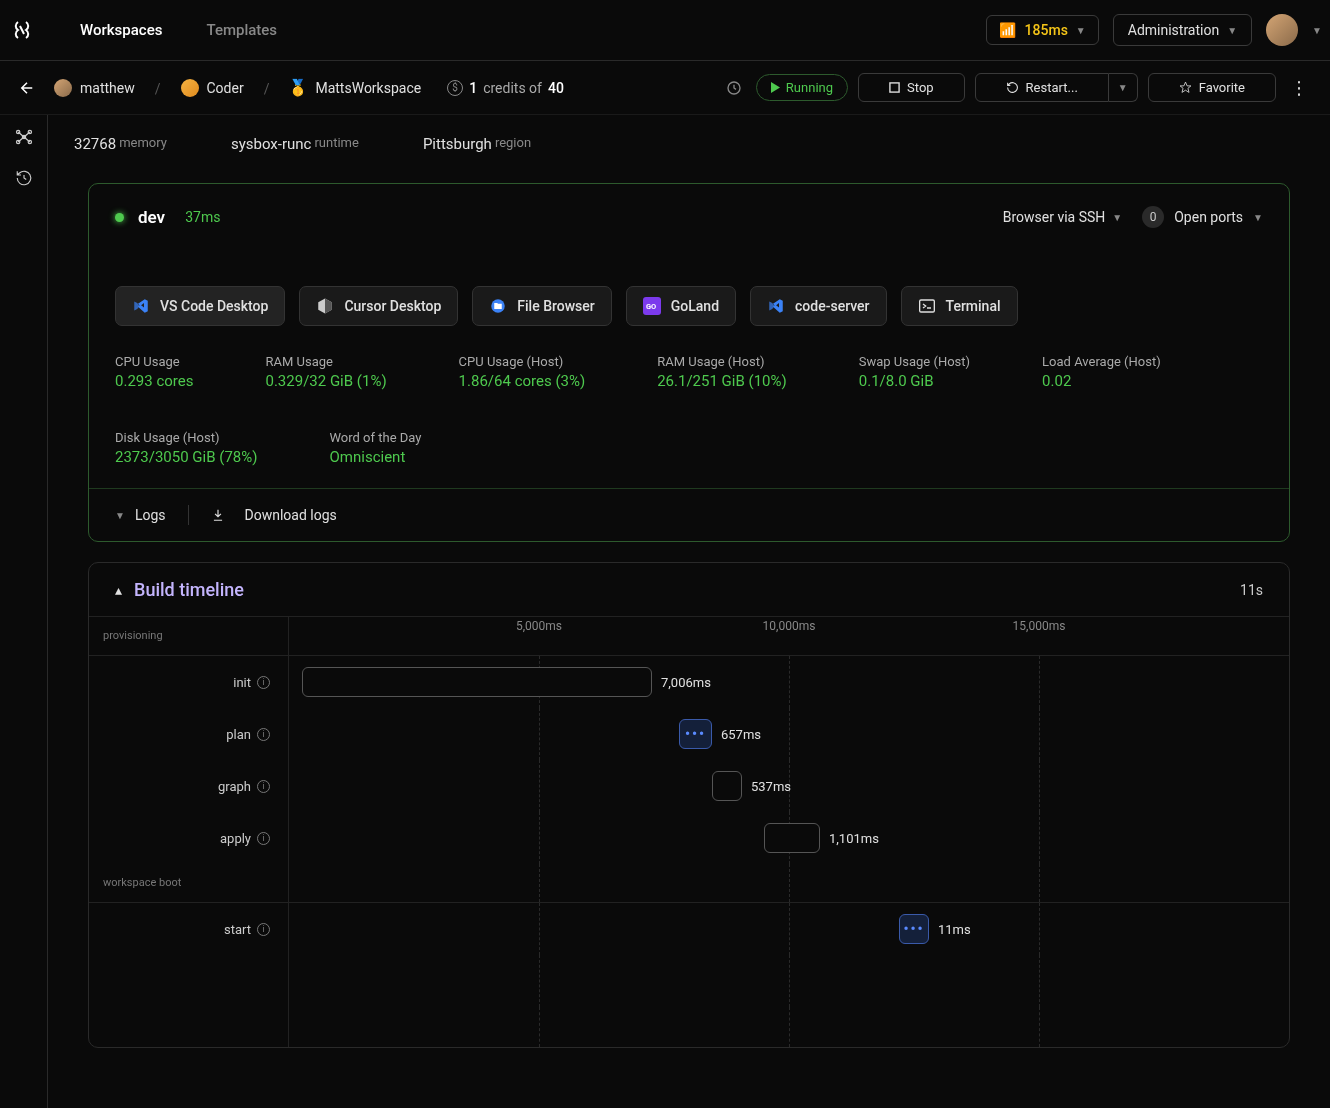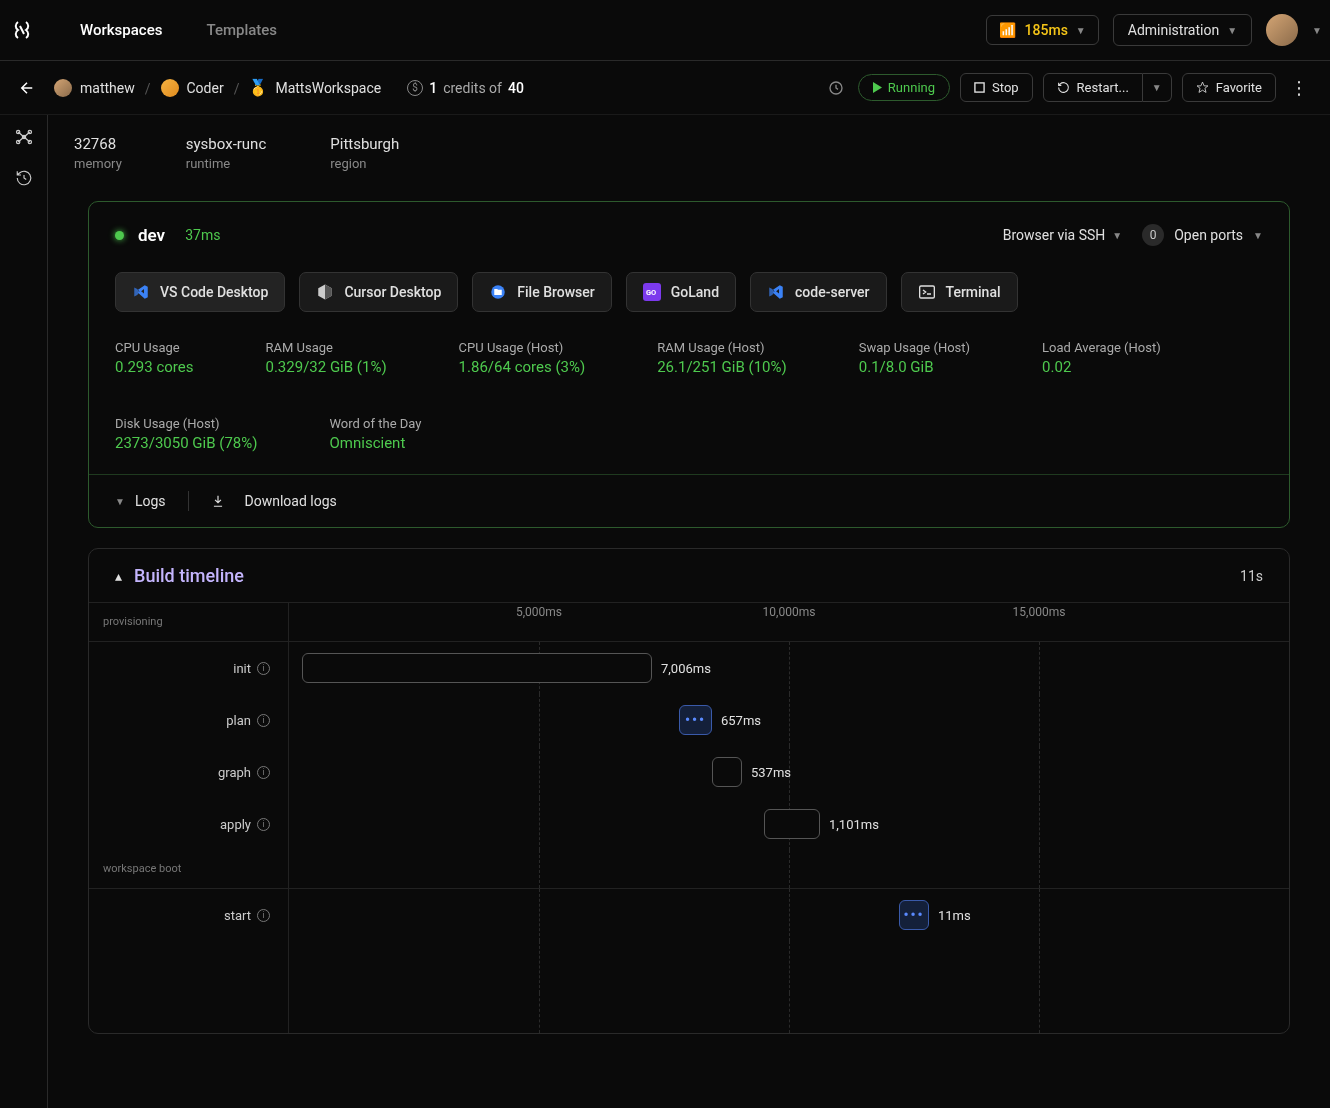--- a/index.html
+++ b/index.html
@@ -43,42 +43,42 @@
 }
 .chev-down { font-size: 10px; color: #888; }
 
 
 .breadcrumb-bar {
   display: flex; align-items: center;
   height: 54px; padding: 0 18px;
   border-bottom: 1px solid #1a1a1a;
 }
 .back-arrow { color: #fff; font-size: 18px; margin-right: 18px; cursor:pointer; }
-.crumbs { display: flex; align-items: flex-end; gap: 10px; }
+.crumbs { display: flex; align-items: flex-end; gap: 20px; }
 .crumb { display: flex; align-items: center; gap: 8px; color: #e0e0e0; cursor:pointer; }
 .crumb-sep { color: #555; }
 .crumb-icon { width: 18px; height: 18px; border-radius: 50%; display:flex;align-items:center;justify-content:center;font-size:12px; }
 .crumb-icon.u1 { background: linear-gradient(135deg,#d4a574,#8a6a4a); }
 .crumb-icon.u2 { background: linear-gradient(135deg,#f5b342,#e08a1e); }
 .crumb-icon.u3 { font-size:16px; }
 .credits { display: flex; align-items: center; gap: 6px; margin-left: 26px; color: #aaa; }
 .credits-icon { width:16px;height:16px;border:1.5px solid #888;border-radius:50%;display:flex;align-items:center;justify-content:center;font-size:10px;color:#888; }
 .credits strong { color: #fff; font-weight: 500; }
 .bar-actions { margin-left: auto; display: flex; align-items: center; gap: 10px; }
 .clock-icon { color:#888; margin-right: 4px; }
 .status-pill {
   display: flex; align-items: center; gap: 6px;
   border: 1px solid #2d5a2d; border-radius: 16px;
   padding: 5px 14px; color: #4ec94e; font-size: 13px;
 }
 .status-pill svg { fill: #4ec94e; }
 .action-btn {
   display: flex; align-items: center; gap: 7px;
   border: 1px solid #3a3a3a; border-radius: 6px;
-  padding: 6px 13px; color: #e0e0e0; cursor: pointer;
+  padding: 6px 30px; color: #e0e0e0; cursor: pointer;
   font-size: 13px; background:#0a0a0a;
 }
 .action-btn.split { border-radius: 6px 0 0 6px; }
 .action-btn.split-caret { border-radius: 0 6px 6px 0; border-left: none; padding: 6px 9px; }
 .more-dots { color: #e0e0e0; cursor: pointer; padding: 0 4px; font-size:18px; }
 
 
 .left-rail {
   position: absolute; left: 0; top: 115px; bottom: 0;
   width: 48px; border-right: 1px solid #2a2a2a;
@@ -90,21 +90,21 @@
 
 .main {
   position: absolute; left: 48px; right: 0; top: 115px; bottom: 0;
   overflow: auto;
   background-image: radial-gradient(#222 0.5px, transparent 0.5px);
   background-size: 14px 14px;
 }
 .spec-row {
   display: flex; gap: 64px; padding: 20px 26px 30px;
 }
-.spec-item { display: flex; flex-direction: column; gap: 3px; }
+.spec-item { display: flex; flex-direction: row; gap: 3px; text-align: center; }
 .spec-val { color: #e0e0e0; font-size: 15px; }
 .spec-lbl { color: #888; font-size: 13px; }
 
 
 .dev-card {
   margin: 0 40px 20px;
   border: 1px solid #2d5a2d; border-radius: 10px;
   background: #0a0a0a;
 }
 .dev-head {
@@ -117,21 +117,21 @@
 .dev-head-right { margin-left: auto; display: flex; align-items: center; gap: 20px; }
 .ssh-link { display: flex; align-items: center; gap: 7px; color: #e0e0e0; cursor:pointer; }
 .ports-pill { display:flex;align-items:center;gap:10px;color:#e0e0e0;cursor:pointer; }
 .ports-badge { width:22px;height:22px;border-radius:50%;background:#2a2a2a;display:flex;align-items:center;justify-content:center;font-size:12px;color:#ccc; }
 
 .app-buttons { display: flex; flex-wrap: wrap; gap: 14px; padding: 8px 26px 22px; }
 .app-btn {
   display: flex; align-items: center; gap: 10px;
   border: 1px solid #333; border-radius: 7px;
   padding: 10px 16px; background: #1a1a1a; color: #e0e0e0;
-  font-size: 14px; font-weight: 500; cursor:pointer;
+  font-size: 14px; font-weight: 500; cursor:pointer;margin-top:32px;
 }
 .app-btn.primary { background: #232323; }
 .app-icon { width: 18px; height: 18px; display:flex;align-items:center;justify-content:center;border-radius:9px; }
 
 .metrics { display: flex; flex-wrap: wrap; gap: 40px 72px; padding: 6px 26px 22px; }
 .metric { display: flex; flex-direction: column; gap: 3px; }
 .metric-lbl { color: #aaa; font-size: 13px; }
 .metric-val { color: #4ec94e; font-size: 15px; }
 
 .logs-row {

